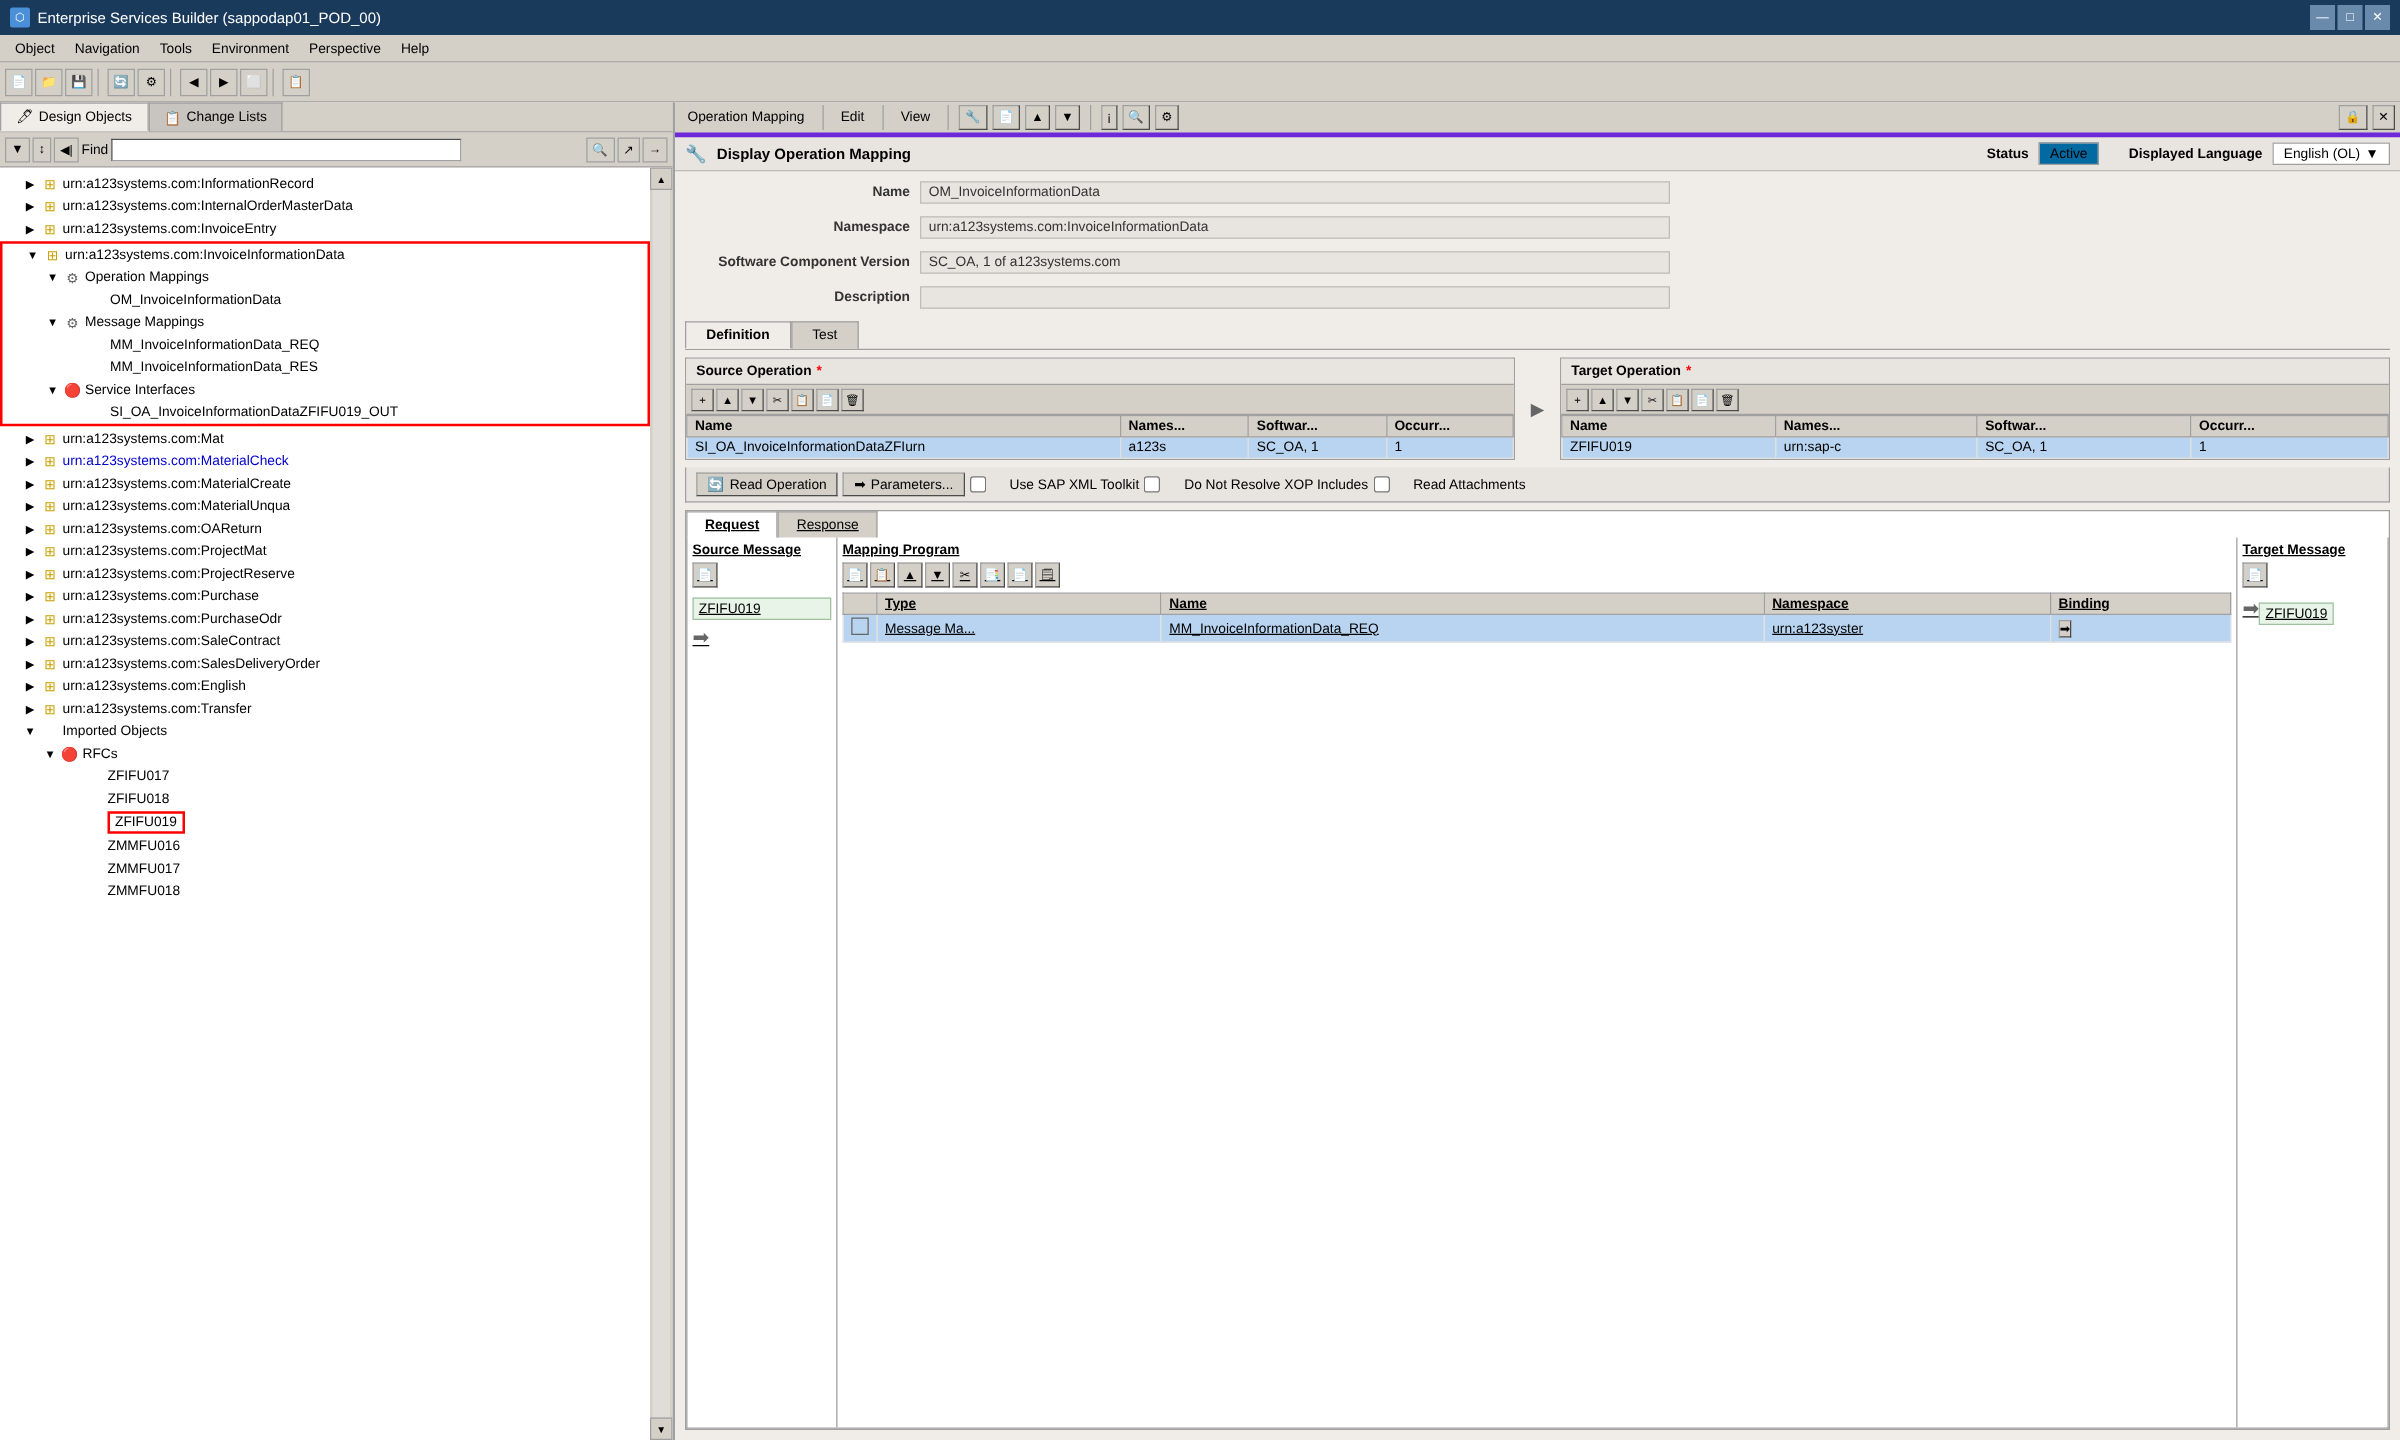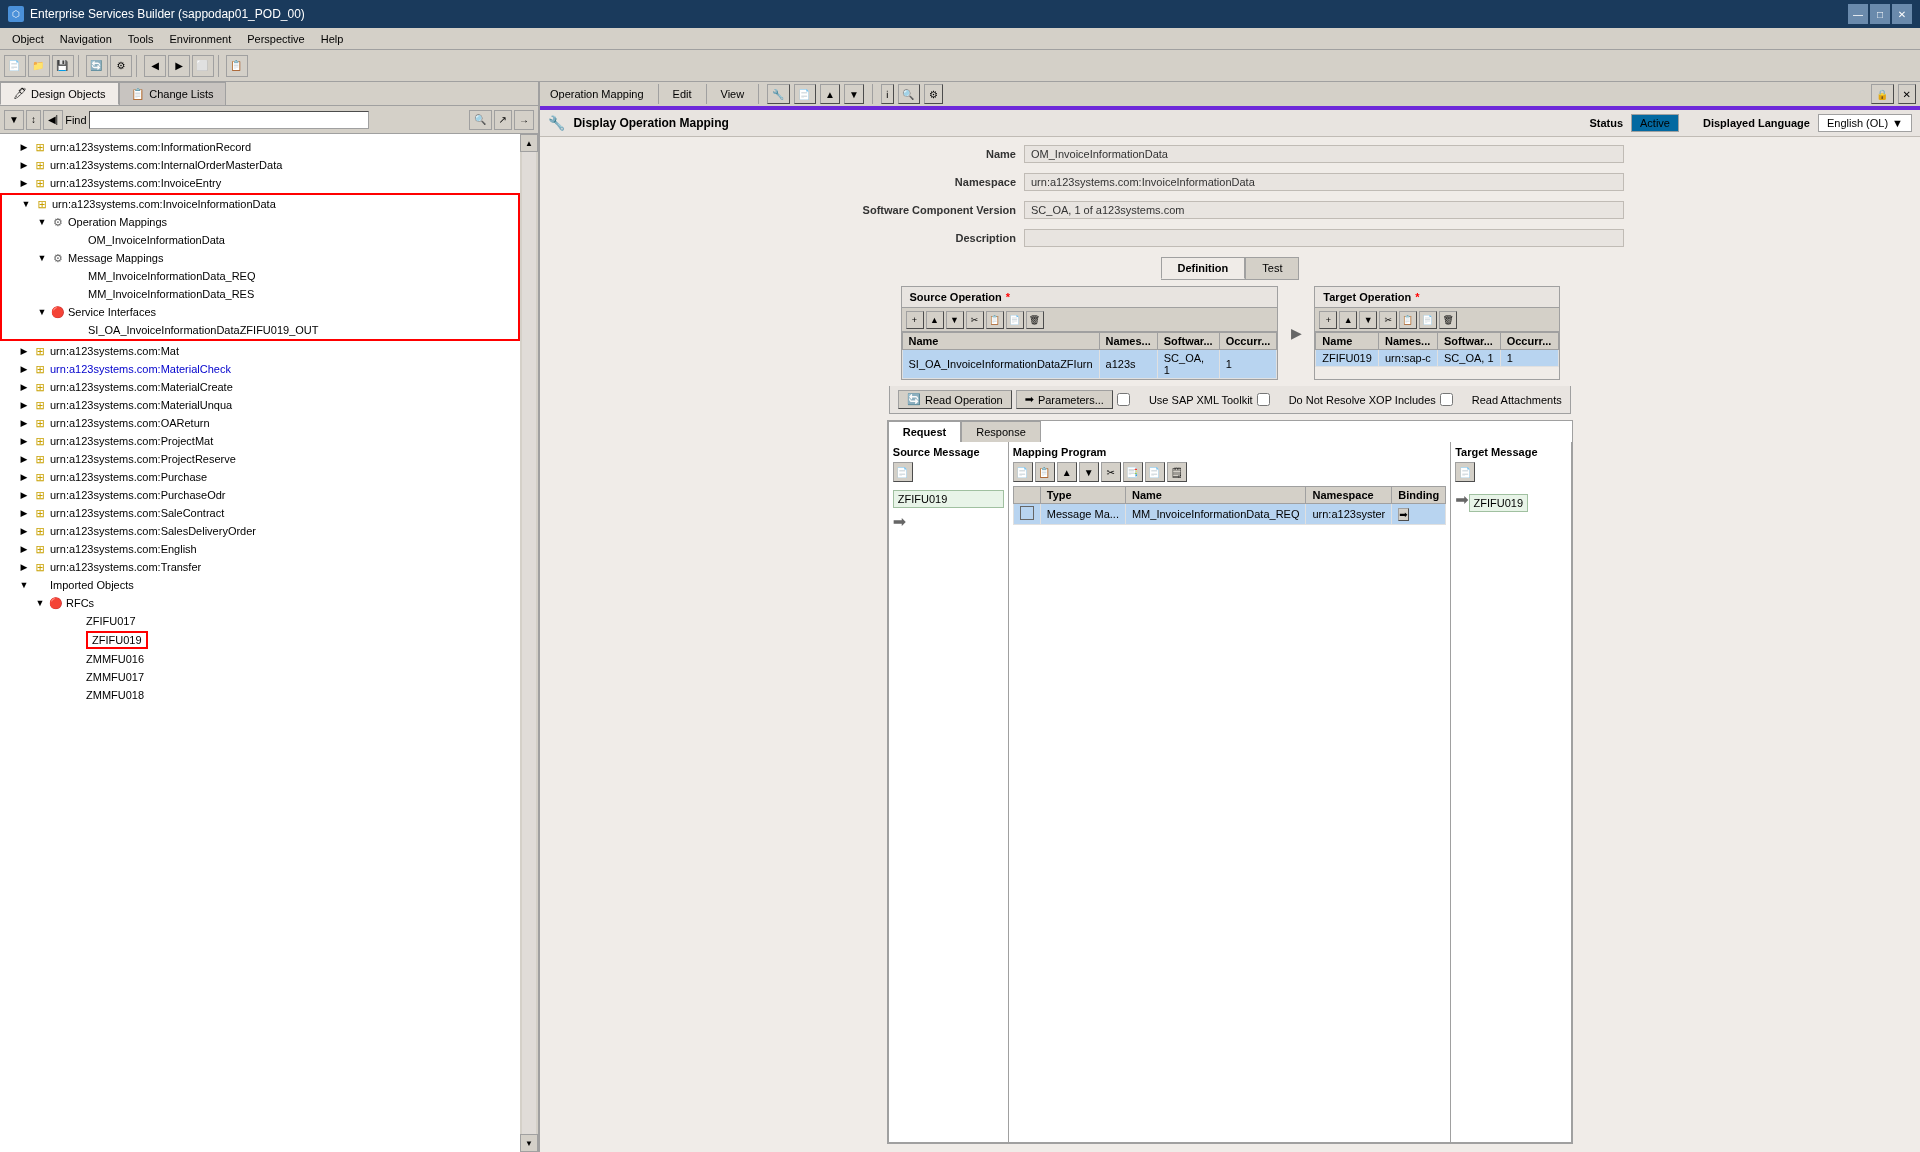--- a/index.html
+++ b/index.html
@@ -56,21 +56,21 @@
     
     .right-panel { flex: 1; display: flex; flex-direction: column; background: #f0ece8; }
     
     
     .right-toolbar { background: #d4d0c8; border-bottom: 4px solid #6d28d9; height: 28px; display: flex; align-items: center; padding: 2px 4px; gap: 4px; }
     .right-toolbar-label { font-size: 11px; cursor: pointer; padding: 2px 6px; }
     .right-toolbar-sep { height: 20px; border-left: 1px solid #a0a0a0; margin: 0 4px; }
     .right-toolbar-btn { height: 20px; padding: 1px 4px; background: #d4d0c8; border: 1px outset #a0a0a0; cursor: pointer; font-size: 10px; display: flex; align-items: center; }
     
     
-    .content-area { flex: 1; padding: 8px; display: flex; flex-direction: column; gap: 6px; overflow: hidden; align-items: center; }
+    .content-area { flex: 1; padding: 8px; display: flex; flex-direction: column; gap: 6px; overflow: hidden; }
     
     
     .form-row { display: flex; align-items: center; gap: 8px; margin-bottom: 4px; }
     .form-label { font-size: 11px; color: #333; min-width: 180px; text-align: right; font-weight: bold; }
     .form-value { font-size: 11px; color: #333; background: #e8e4e0; border: 1px solid #c0bbb5; padding: 2px 6px; min-width: 300px; }
     .form-value.wide { min-width: 600px; }
     .status-label { font-size: 11px; font-weight: bold; }
     .status-value { background: #0369a1; border: 1px solid #a0a0a0; padding: 2px 8px; font-size: 11px; }
     .lang-label { font-size: 11px; font-weight: bold; margin-left: 16px; }
     .lang-value { background: white; border: 1px solid #a0a0a0; padding: 2px 8px; font-size: 11px; display: flex; align-items: center; gap: 4px; }
@@ -93,21 +93,21 @@
     
     
     .divider-arrow { width: 20px; display: flex; align-items: center; justify-content: center; font-size: 14px; color: #666; }
     
     
     .read-ops-bar { display: flex; align-items: center; gap: 4px; padding: 4px 8px; background: #e8e4e0; border: 1px solid #a0a0a0; border-top: none; }
     .read-ops-btn { background: #d4d0c8; border: 1px outset #a0a0a0; padding: 2px 8px; cursor: pointer; font-size: 11px; display: flex; align-items: center; gap: 4px; }
     .checkbox-label { display: flex; align-items: center; gap: 19px; font-size: 11px; }
     
     
-    .mapping-area { border: 1px solid #a0a0a0; background: white; flex: 1; display: flex; flex-direction: column; }
+    .mapping-area { border: 1px solid #a0a0a0; background: white; flex: 1; display: flex; flex-direction: column; text-decoration: underline; }
     .mapping-header { display: flex; gap: 0; padding: 0; }
     .mapping-tab { padding: 4px 14px; border: 1px solid #a0a0a0; border-bottom: none; cursor: pointer; font-size: 11px; background: #d4d0c8; }
     .mapping-tab.active { background: white; font-weight: bold; }
     .mapping-content { display: flex; flex: 1; }
     .source-msg { width: 120px; border-right: 1px solid #a0a0a0; padding: 4px; }
     .source-msg-header { font-size: 11px; font-weight: bold; margin-bottom: 4px; }
     .source-msg-toolbar { display: flex; gap: 2px; margin-bottom: 4px; }
     .msg-btn { width: 20px; height: 20px; background: #d4d0c8; border: 1px outset #a0a0a0; cursor: pointer; display: flex; align-items: center; justify-content: center; font-size: 10px; }
     .source-item { display: flex; align-items: center; gap: 4px; padding: 2px 4px; background: #e8f4e8; border: 1px solid #a0c0a0; font-size: 11px; cursor: pointer; margin-top: 8px; }
     .arrow-right { font-size: 16px; color: #666; }
@@ -384,20 +384,26 @@
           <span class="tree-label">RFCs</span>
         </div>
 
         <div class="tree-item">
           <span class="tree-indent" style="width:52px;"></span>
           <span class="tree-toggle"> </span>
           <span class="tree-icon"></span>
           <span class="tree-label">ZFIFU017</span>
         </div>
 
+        <div class="tree-item">
+          <span class="tree-indent" style="width:52px;"></span>
+          <span class="tree-toggle"> </span>
+          <span class="tree-icon"></span>
+          <span class="tree-label">ZFIFU018</span>
+        </div>
 
         <div class="tree-item">
           <span class="tree-indent" style="width:52px;"></span>
           <span class="tree-toggle"> </span>
           <span class="tree-icon"></span>
           <span style="border:2px solid red; padding:1px 4px;" class="tree-label">ZFIFU019</span>
         </div>
 
         <div class="tree-item">
           <span class="tree-indent" style="width:52px;"></span>

